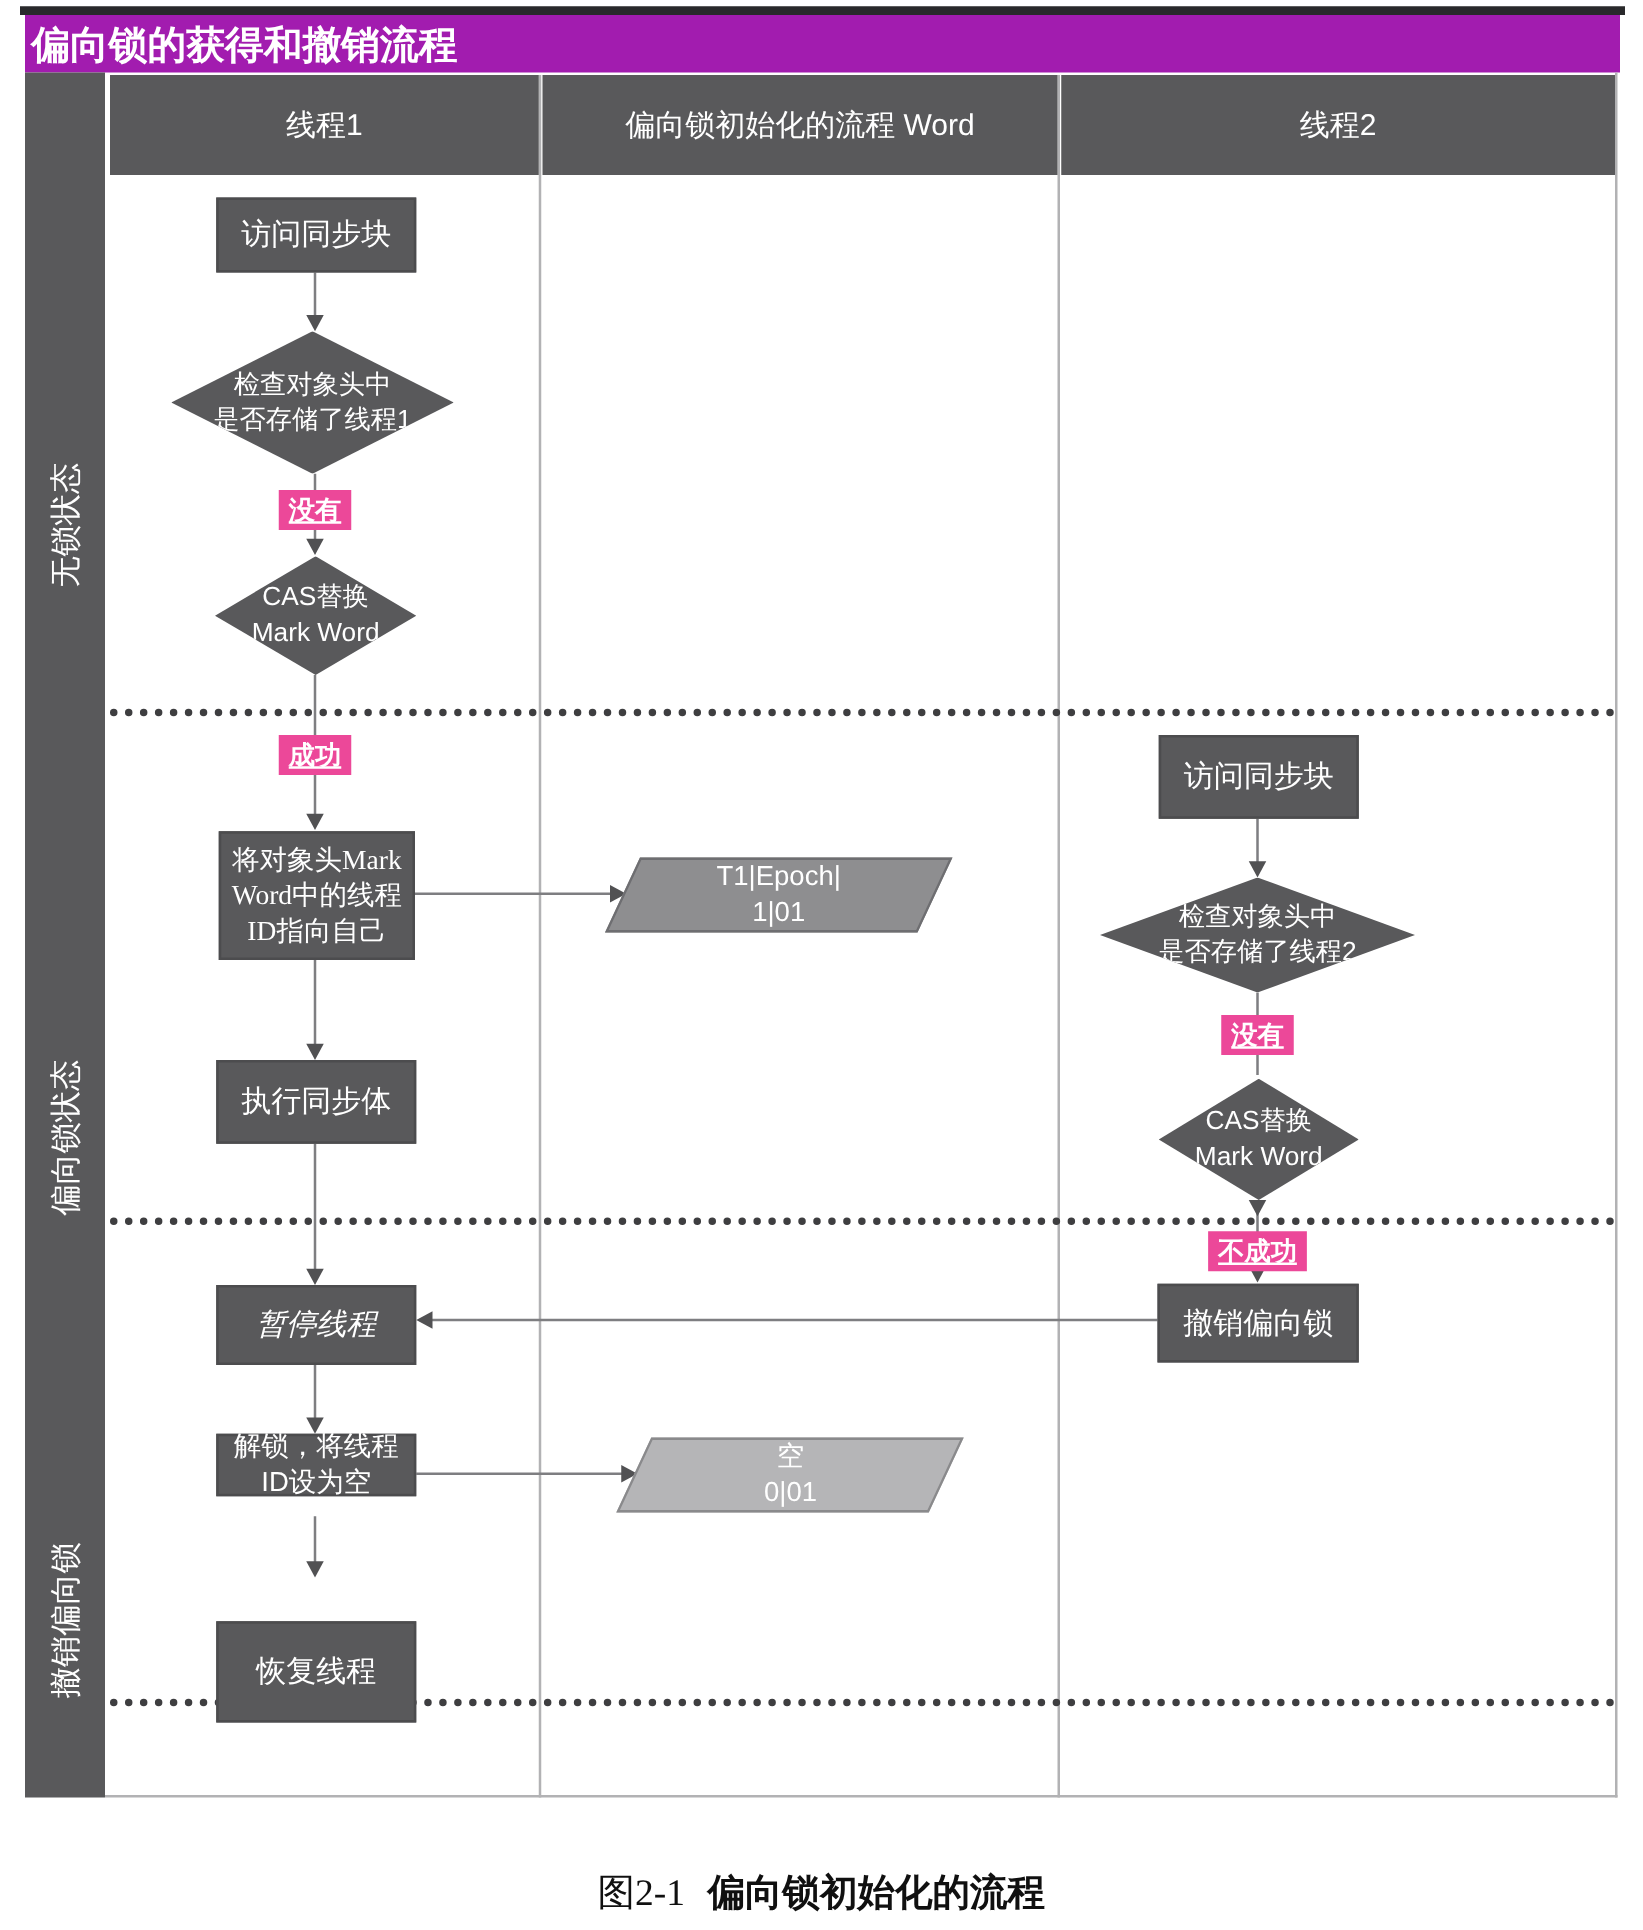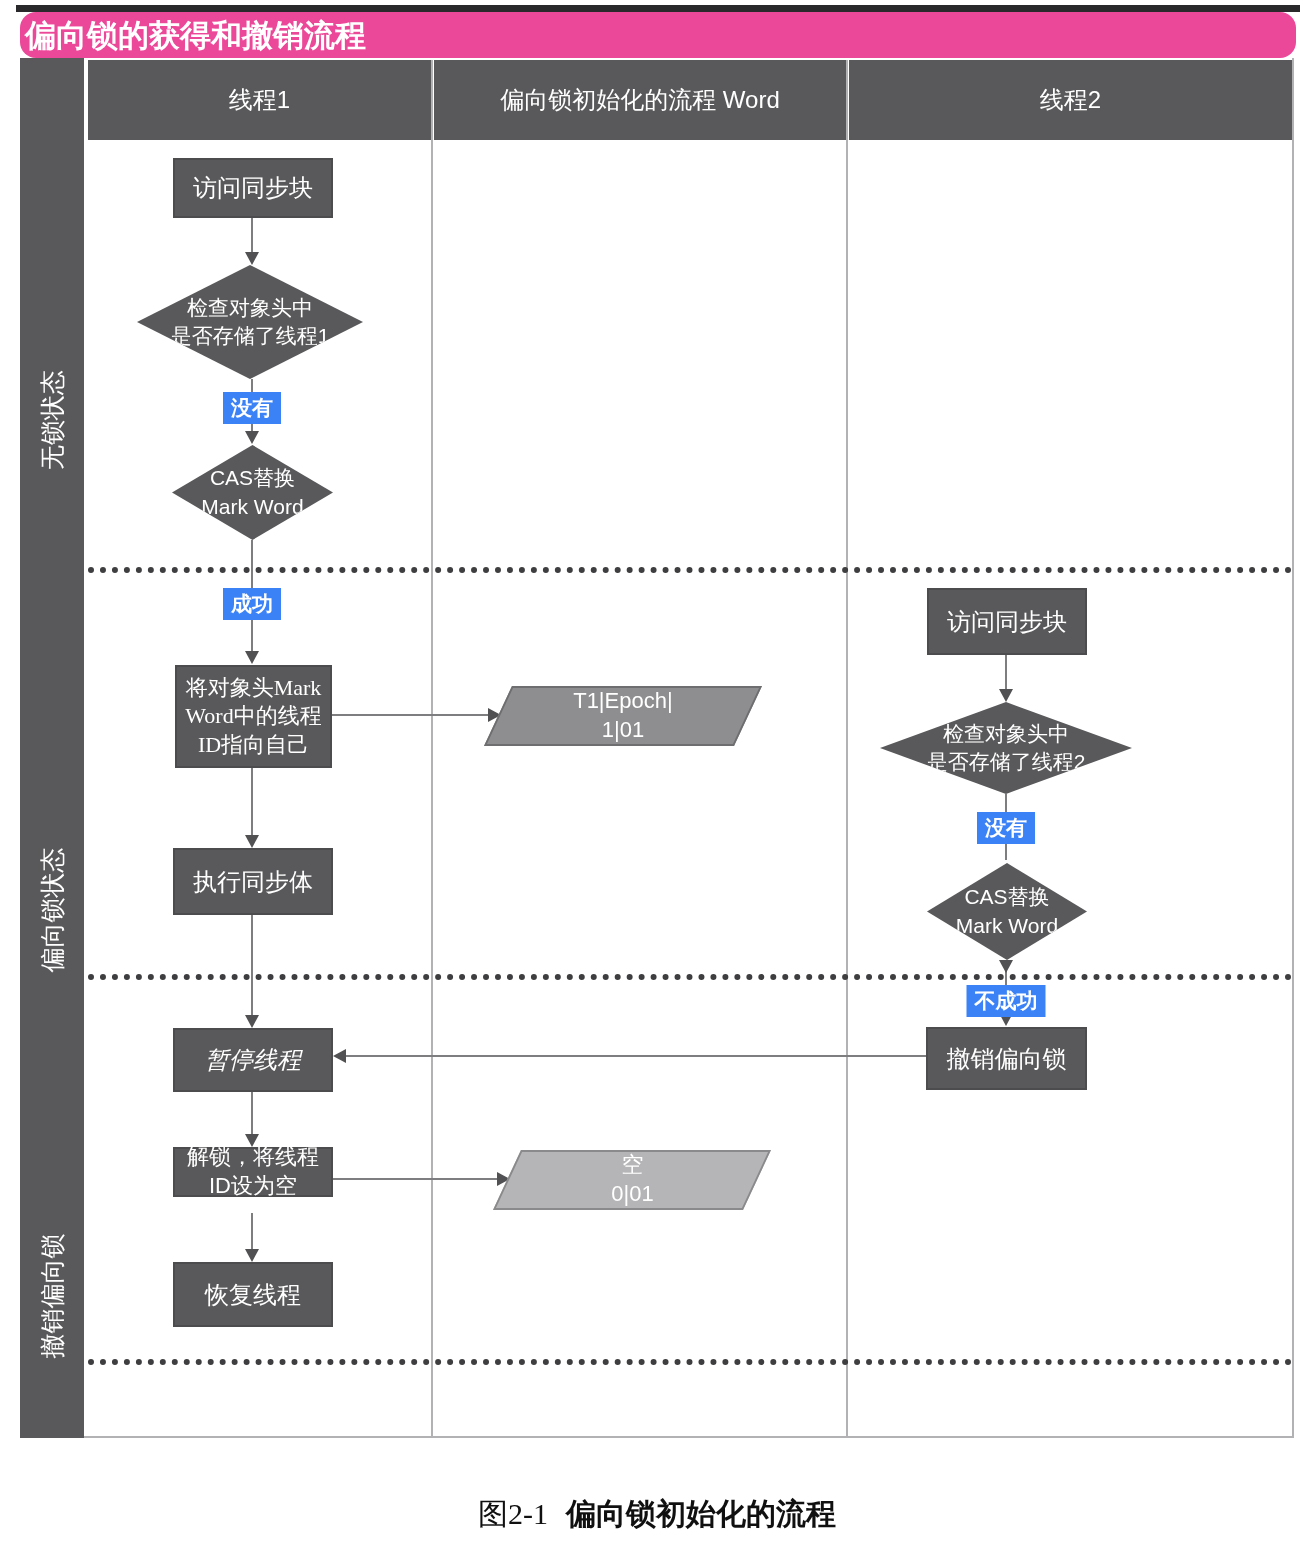--- a/index.html
+++ b/index.html
@@ -4,22 +4,22 @@
 <style>
   html,body { margin:0; padding:0; background:#ffffff; }
   .page {
     position:relative; width:1314px; height:1544px; background:#ffffff;
     font-family:"Liberation Sans", sans-serif; overflow:hidden;
   }
   .chrome { position:absolute; background:#59595b; }
   .top-strip { position:absolute; background:#29292b; }
   .title-bar {
     position:absolute; left:20px; top:12px; width:1276px; height:46px;
-    background:#ec4899; color:#ffffff; font-size:31px; font-weight:bold;
-    line-height:47px; padding-left:5px; box-sizing:border-box; white-space:nowrap;border-radius:16px;
+    background:#a21caf; color:#ffffff; font-size:31px; font-weight:bold;
+    line-height:47px; padding-left:5px; box-sizing:border-box; white-space:nowrap;
   }
   .hdr {
     position:absolute; top:60px; height:80px; background:#59595b; color:#fff;
     display:flex; align-items:center; justify-content:center; font-size:24px; z-index:1;
   }
   .vsep { position:absolute; width:2px; background:#b2b2b4; z-index:0; }
   .hborder { position:absolute; background:#b2b2b4; z-index:0; }
   .dotted {
     position:absolute; left:88px; width:1204px; height:0;
     border-top:6px dotted #3e3e40; z-index:1;
@@ -44,22 +44,22 @@
     position:absolute; box-sizing:border-box; transform:skewX(-25deg);
     display:flex; align-items:center; justify-content:center; z-index:2;
   }
   .fpara > span {
     display:block; transform:skewX(25deg); color:#fff; font-size:22px;
     line-height:1.3; text-align:center; white-space:pre-line;
   }
   .para-biased { background:#8e8e90; border:2px solid #6e6e71; }
   .para-empty  { background:#b5b5b7; border:2px solid #8a8a8c; }
   .badge {
-    position:absolute; background:#3b82f6; color:#fff; font-size:21px; font-weight:bold;
-    padding:2px 8px; transform:translateX(-50%); white-space:nowrap; z-index:3;
+    position:absolute; background:#ec4899; color:#fff; font-size:21px; font-weight:bold;
+    padding:2px 8px; transform:translateX(-50%); white-space:nowrap; z-index:3;text-decoration:underline;
   }
   .vline { position:absolute; width:2px; background:#7e7e81; z-index:1; }
   .hline { position:absolute; height:2px; background:#7e7e81; z-index:1; }
   .tri-down {
     position:absolute; width:0; height:0; z-index:1;
     border-left:7px solid transparent; border-right:7px solid transparent;
     border-top:13px solid #515153;
   }
   .tri-right {
     position:absolute; width:0; height:0; z-index:1;
@@ -156,21 +156,21 @@
   <div class="hline" style="left:333px; top:1178px; width:166px;"></div>
   <div class="tri-right" style="left:497px; top:1172px;"></div>
   <div class="fpara para-empty" style="left:507px; top:1150px; width:250px; height:60px;">
     <span>空
 0|01</span>
   </div>
 
   <div class="vline" style="left:251px; top:1213px; height:40px;"></div>
   <div class="tri-down" style="left:245px; top:1249px;"></div>
 
-  <div class="fbox" style="left:173px; top:1262px; width:160px; height:65px;">恢复线程</div>
+  <div class="fbox" style="left:173px; top:1297px; width:160px; height:81px;">恢复线程</div>
 
   <div class="fbox" style="left:927px; top:588px; width:160px; height:67px;">访问同步块</div>
 
   <div class="vline" style="left:1005px; top:655px; height:38px;"></div>
   <div class="tri-down" style="left:999px; top:689px;"></div>
 
   <div class="fdiamond" style="left:880px; top:702px; width:252px; height:92px;">检查对象头中
 是否存储了线程2</div>
 
   <div class="vline" style="left:1005px; top:794px; height:66px;"></div>

